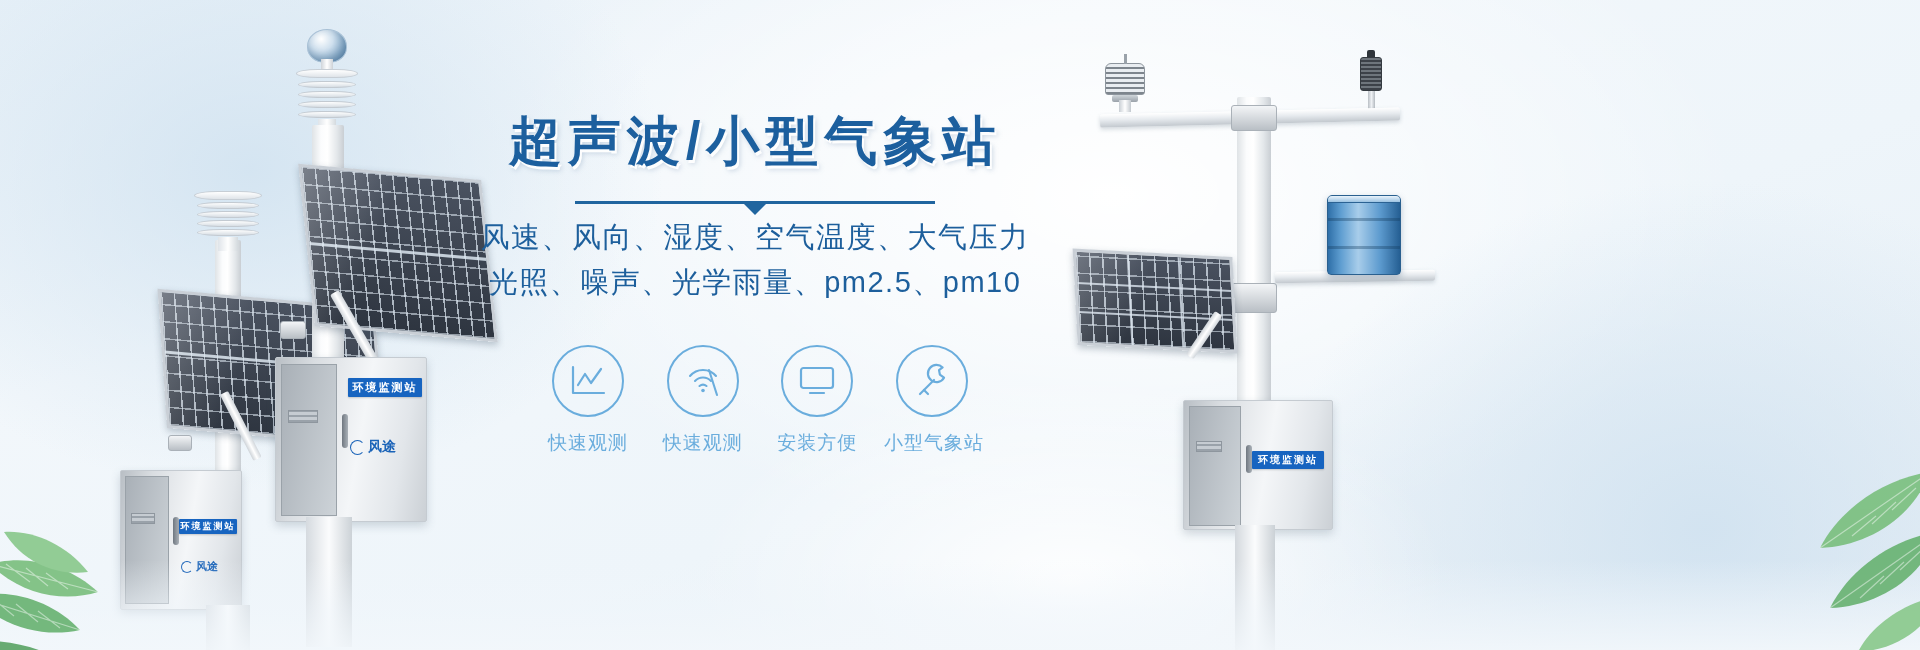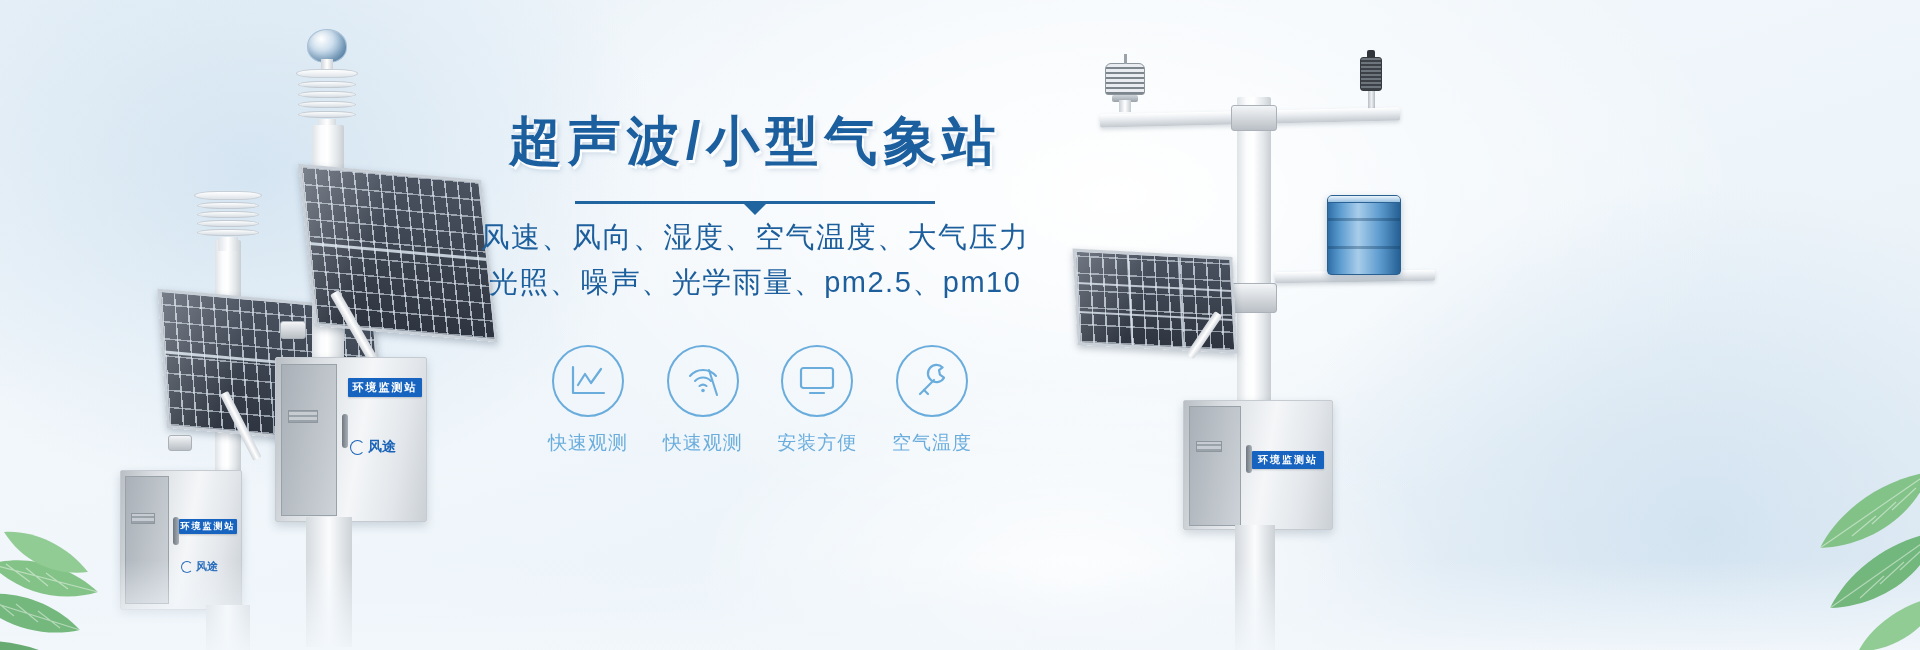--- a/index.html
+++ b/index.html
@@ -377,17 +377,17 @@
     <div class="feature">
       <div class="feat-circle">
         <span>
           <svg width="40" height="40" viewBox="0 0 40 40" fill="none" stroke="#6aaddd" stroke-width="2.2" stroke-linecap="round" stroke-linejoin="round">
             <path d="M27.5 5.5 a8.6 8.6 0 1 0 5.6 8.7 l-5.1 -1.1 -2.6 -3.6 Z" transform="rotate(25 27 13)"></path>
             <line x1="22" y1="19" x2="8" y2="33"></line>
             <line x1="12" y1="29" x2="16" y2="33"></line>
           </svg>
         </span>
       </div>
-      <div class="feat-label">空气温度</div>
+      <div class="feat-label">小型气象站</div>
     </div>
 
   </div>
 </div>
 
 </body></html>

